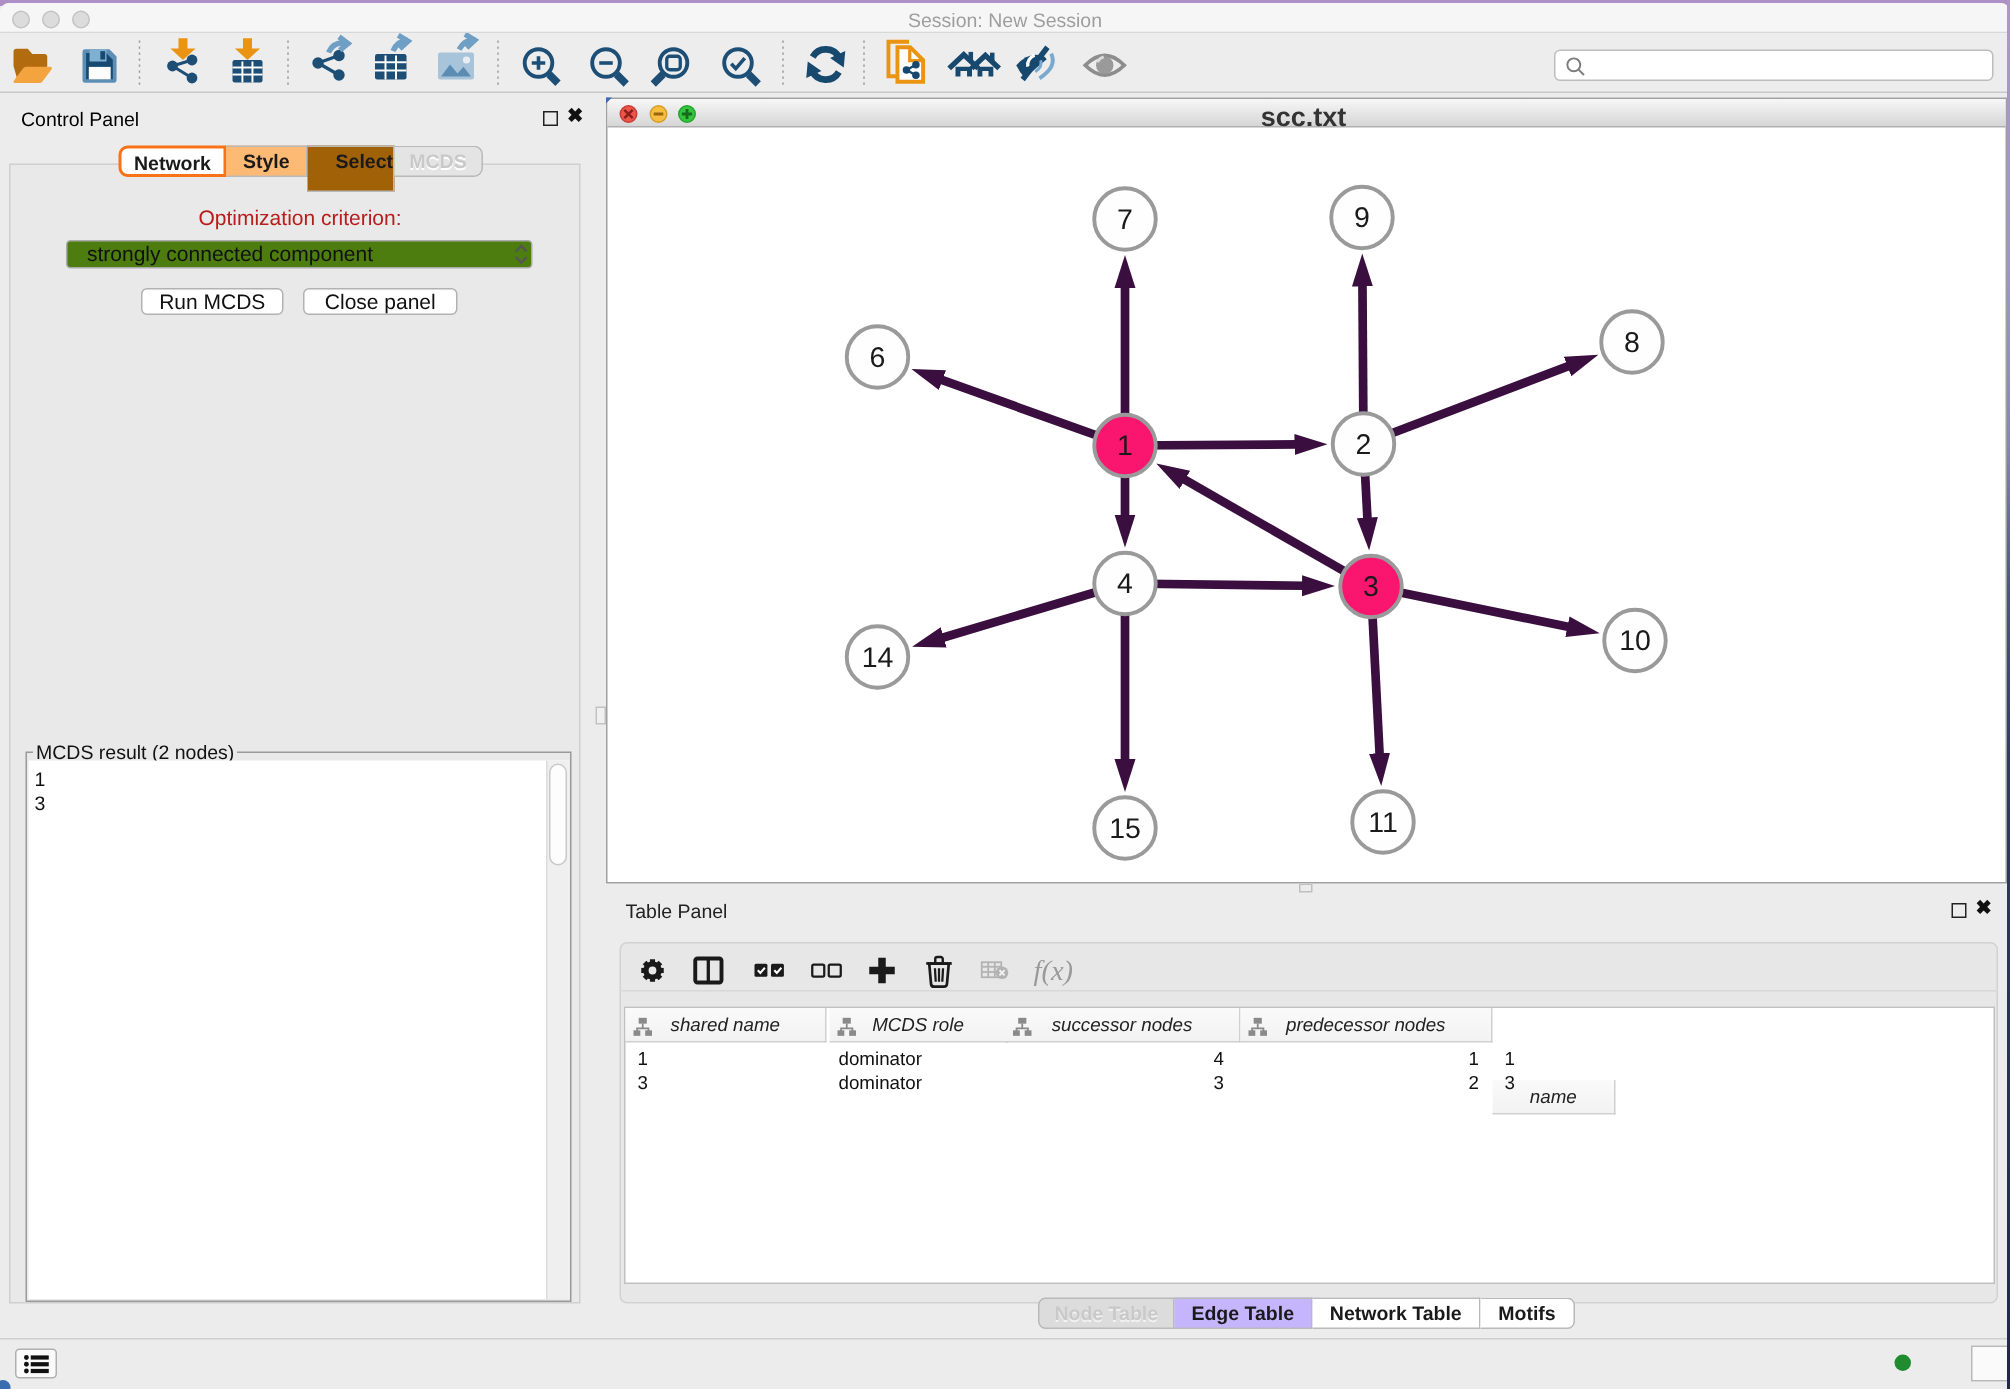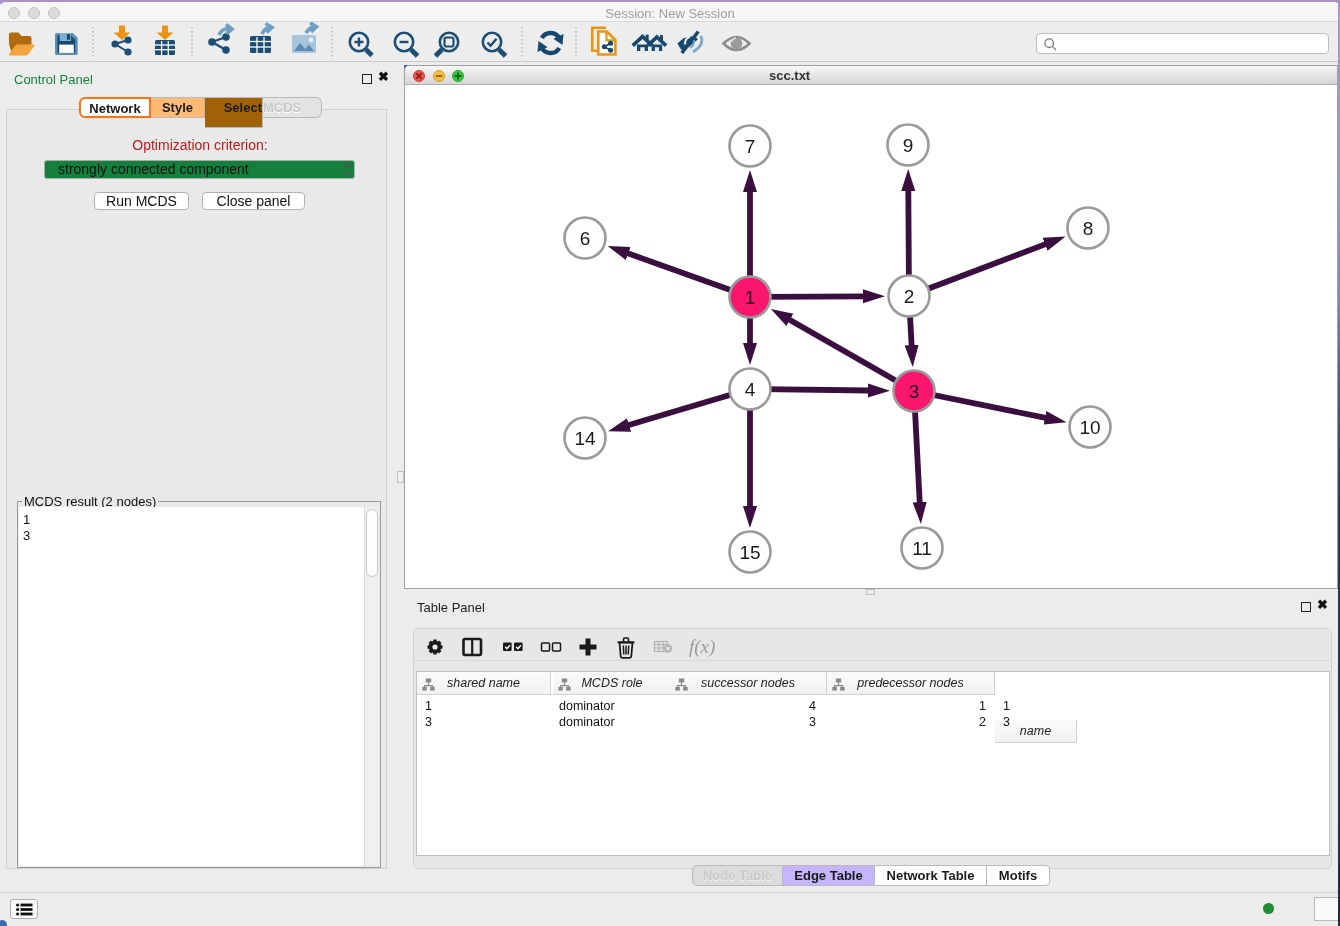--- a/index.html
+++ b/index.html
@@ -164,34 +164,34 @@
  <circle cx="7" cy="7" r="4.6" fill="none" stroke="#7c7c7c" stroke-width="1.4"></circle>
  <line x1="10.4" y1="10.4" x2="14" y2="14" stroke="#7c7c7c" stroke-width="1.4"></line>
 </svg>
 
 <div class="abs" style="left:1036px;top:33px;width:293px;height:21px;background:#fff;border:1px solid #bdbdbd;border-radius:4px;"></div>
 <svg class="abs" style="left:1043px;top:37px;" width="15" height="15" viewBox="0 0 15 15">
  <circle cx="6.2" cy="6.2" r="4.3" fill="none" stroke="#7c7c7c" stroke-width="1.3"></circle>
  <line x1="9.4" y1="9.4" x2="13" y2="13" stroke="#7c7c7c" stroke-width="1.3"></line>
 </svg>
 
-<div class="abs" style="left:14px;top:72px;font-size:13px;color:#15803d;">Control Panel</div>
+<div class="abs" style="left:14px;top:72px;font-size:13px;color:#000000;">Control Panel</div>
 <div class="abs" style="left:362px;top:74px;width:10px;height:10px;border:1.6px solid #222;"></div>
 <div class="abs" style="left:378px;top:69px;font-size:13px;font-weight:bold;color:#111;">✖</div>
 <div class="abs" style="left:1301px;top:602px;width:10px;height:10px;border:1.6px solid #222;"></div>
 <div class="abs" style="left:1317px;top:597px;font-size:13px;font-weight:bold;color:#111;">✖</div>
 <div id="cp-tabs" class="abs" style="left:79px;top:97px;height:21px;font-size:13px;font-weight:bold;color:#1a1a1a;z-index:3;">
  <div class="abs" style="left:0;top:0;width:72px;height:21px;background:#fff;border:2px solid #f97316;border-radius:6px 0 0 6px;text-align:center;line-height:20px;">Network</div>
  <div class="abs" style="left:72px;top:0;width:54px;height:21px;background:#fdba74;border:1px solid #b9b9b9;border-left:none;text-align:center;line-height:20px;">Style</div>
  <div class="abs" style="left:126px;top:0;width:58px;height:31px;background:#a16207;border:1px solid #b9b9b9;border-left:none;text-align:right;line-height:20px;">Select</div>
- <div class="abs" style="left:184px;top:0;width:59px;height:21px;background:#e4e4e4;border:1px solid #b9b9b9;border-left:none;border-radius:0 6px 6px 0;line-height:20px;color:#c9c9c9;text-shadow:0 1px 0 #ffffff;">MCDS</div>
+ <div class="abs" style="left:184px;top:0;width:59px;height:21px;background:#e4e4e4;border:1px solid #b9b9b9;border-left:none;border-radius:0 6px 6px 0;text-align:center;line-height:20px;color:#c9c9c9;text-shadow:0 1px 0 #ffffff;">MCDS</div>
 </div>
 <div class="abs" style="left:6px;top:109px;width:381px;height:760px;background:#e9e9e9;border:1px solid #d0d0d0;"></div>
 <div class="abs" style="left:0px;top:137px;width:400px;text-align:center;font-size:14px;color:#b91c1c;">Optimization criterion:</div>
-<div class="abs" style="left:44px;top:159.5px;width:311px;height:19px;background:#15803d;border:1px solid #ababab;border-radius:3px;font-size:14px;color:#111;line-height:17.5px;padding-left:13px;">strongly connected component</div>
+<div class="abs" style="left:44px;top:159.5px;width:311px;height:19px;background:#4d7c0f;border:1px solid #ababab;border-radius:3px;font-size:14px;color:#111;line-height:17.5px;padding-left:13px;">strongly connected component</div>
 <svg class="abs" style="left:342px;top:161.5px;" width="11" height="15" viewBox="0 0 12 15">
  <path d="M2,5.5 L6,1.5 L10,5.5" fill="none" stroke="#555" stroke-width="1.7"></path>
  <path d="M2,9.5 L6,13.5 L10,9.5" fill="none" stroke="#555" stroke-width="1.7"></path>
 </svg>
 <div class="abs" style="left:94px;top:192px;width:95px;height:18px;background:#fff;border:1px solid #b2b2b2;border-radius:4px;font-size:14px;color:#111;text-align:center;line-height:16.5px;">Run MCDS</div>
 <div class="abs" style="left:202px;top:192px;width:103px;height:18px;background:#fff;border:1px solid #b2b2b2;border-radius:4px;font-size:14px;color:#111;text-align:center;line-height:16.5px;">Close panel</div>
 
 <div class="abs" style="left:17px;top:501px;width:364px;height:367px;border:1px solid #9a9a9a;"></div>
 <div class="abs" style="left:22px;top:494px;background:#e9e9e9;font-size:13px;color:#111;padding:0 2px;">MCDS result (2 nodes)</div>
 <div class="abs" style="left:19px;top:507px;width:360px;height:359px;background:#fff;"></div>
@@ -206,21 +206,21 @@
     <path d="M1.2,1.2 L6.8,6.8 M6.8,1.2 L1.2,6.8" stroke="#8a1f1b" stroke-width="1.7"></path>
   </svg>
 <div class="abs" style="left:433px;top:70px;width:12px;height:12px;border-radius:50%;background:#f6be40;border:0.5px solid #d89c26;"></div>
 <svg class="abs" style="left:435px;top:72px;" width="8" height="8" viewBox="0 0 8 8">
     <path d="M0.8,4 H7.2" stroke="#96660f" stroke-width="1.9"></path>
   </svg>
 <div class="abs" style="left:452px;top:70px;width:12px;height:12px;border-radius:50%;background:#35c440;border:0.5px solid #25a52f;"></div>
 <svg class="abs" style="left:454px;top:72px;" width="8" height="8" viewBox="0 0 8 8">
     <path d="M4,0.6 V7.4 M0.6,4 H7.4" stroke="#156a1c" stroke-width="1.9"></path>
   </svg>
-<div class="abs" style="left:769px;top:68px;width:200px;text-align:left;font-size:13px;font-weight:bold;color:#333;">scc.txt</div>
+<div class="abs" style="left:769px;top:68px;width:200px;text-align:center;font-size:18px;font-weight:bold;color:#333;">scc.txt</div>
 <div class="abs" style="left:404px;top:65px;width:0;height:0;border-top:4px solid #3a6cb0;border-right:4px solid transparent;"></div>
 
 <svg id="graph" class="abs" style="left:405px;top:88px;" width="931" height="506" viewBox="0 0 931 506">
 <defs>
 <marker id="arr" viewBox="0 0 22 15" refX="2" refY="7.5" markerWidth="22" markerHeight="15" orient="auto" markerUnits="userSpaceOnUse">
 <path d="M22,7.5 L0,0.5 L0,14.5 Z" fill="#3a0f3f"></path>
 </marker>
 </defs>
 <g stroke="#3a0f3f" stroke-width="5.8" marker-end="url(#arr)">
 <line x1="345.0" y1="209.0" x2="345.0" y2="102.0"></line>

